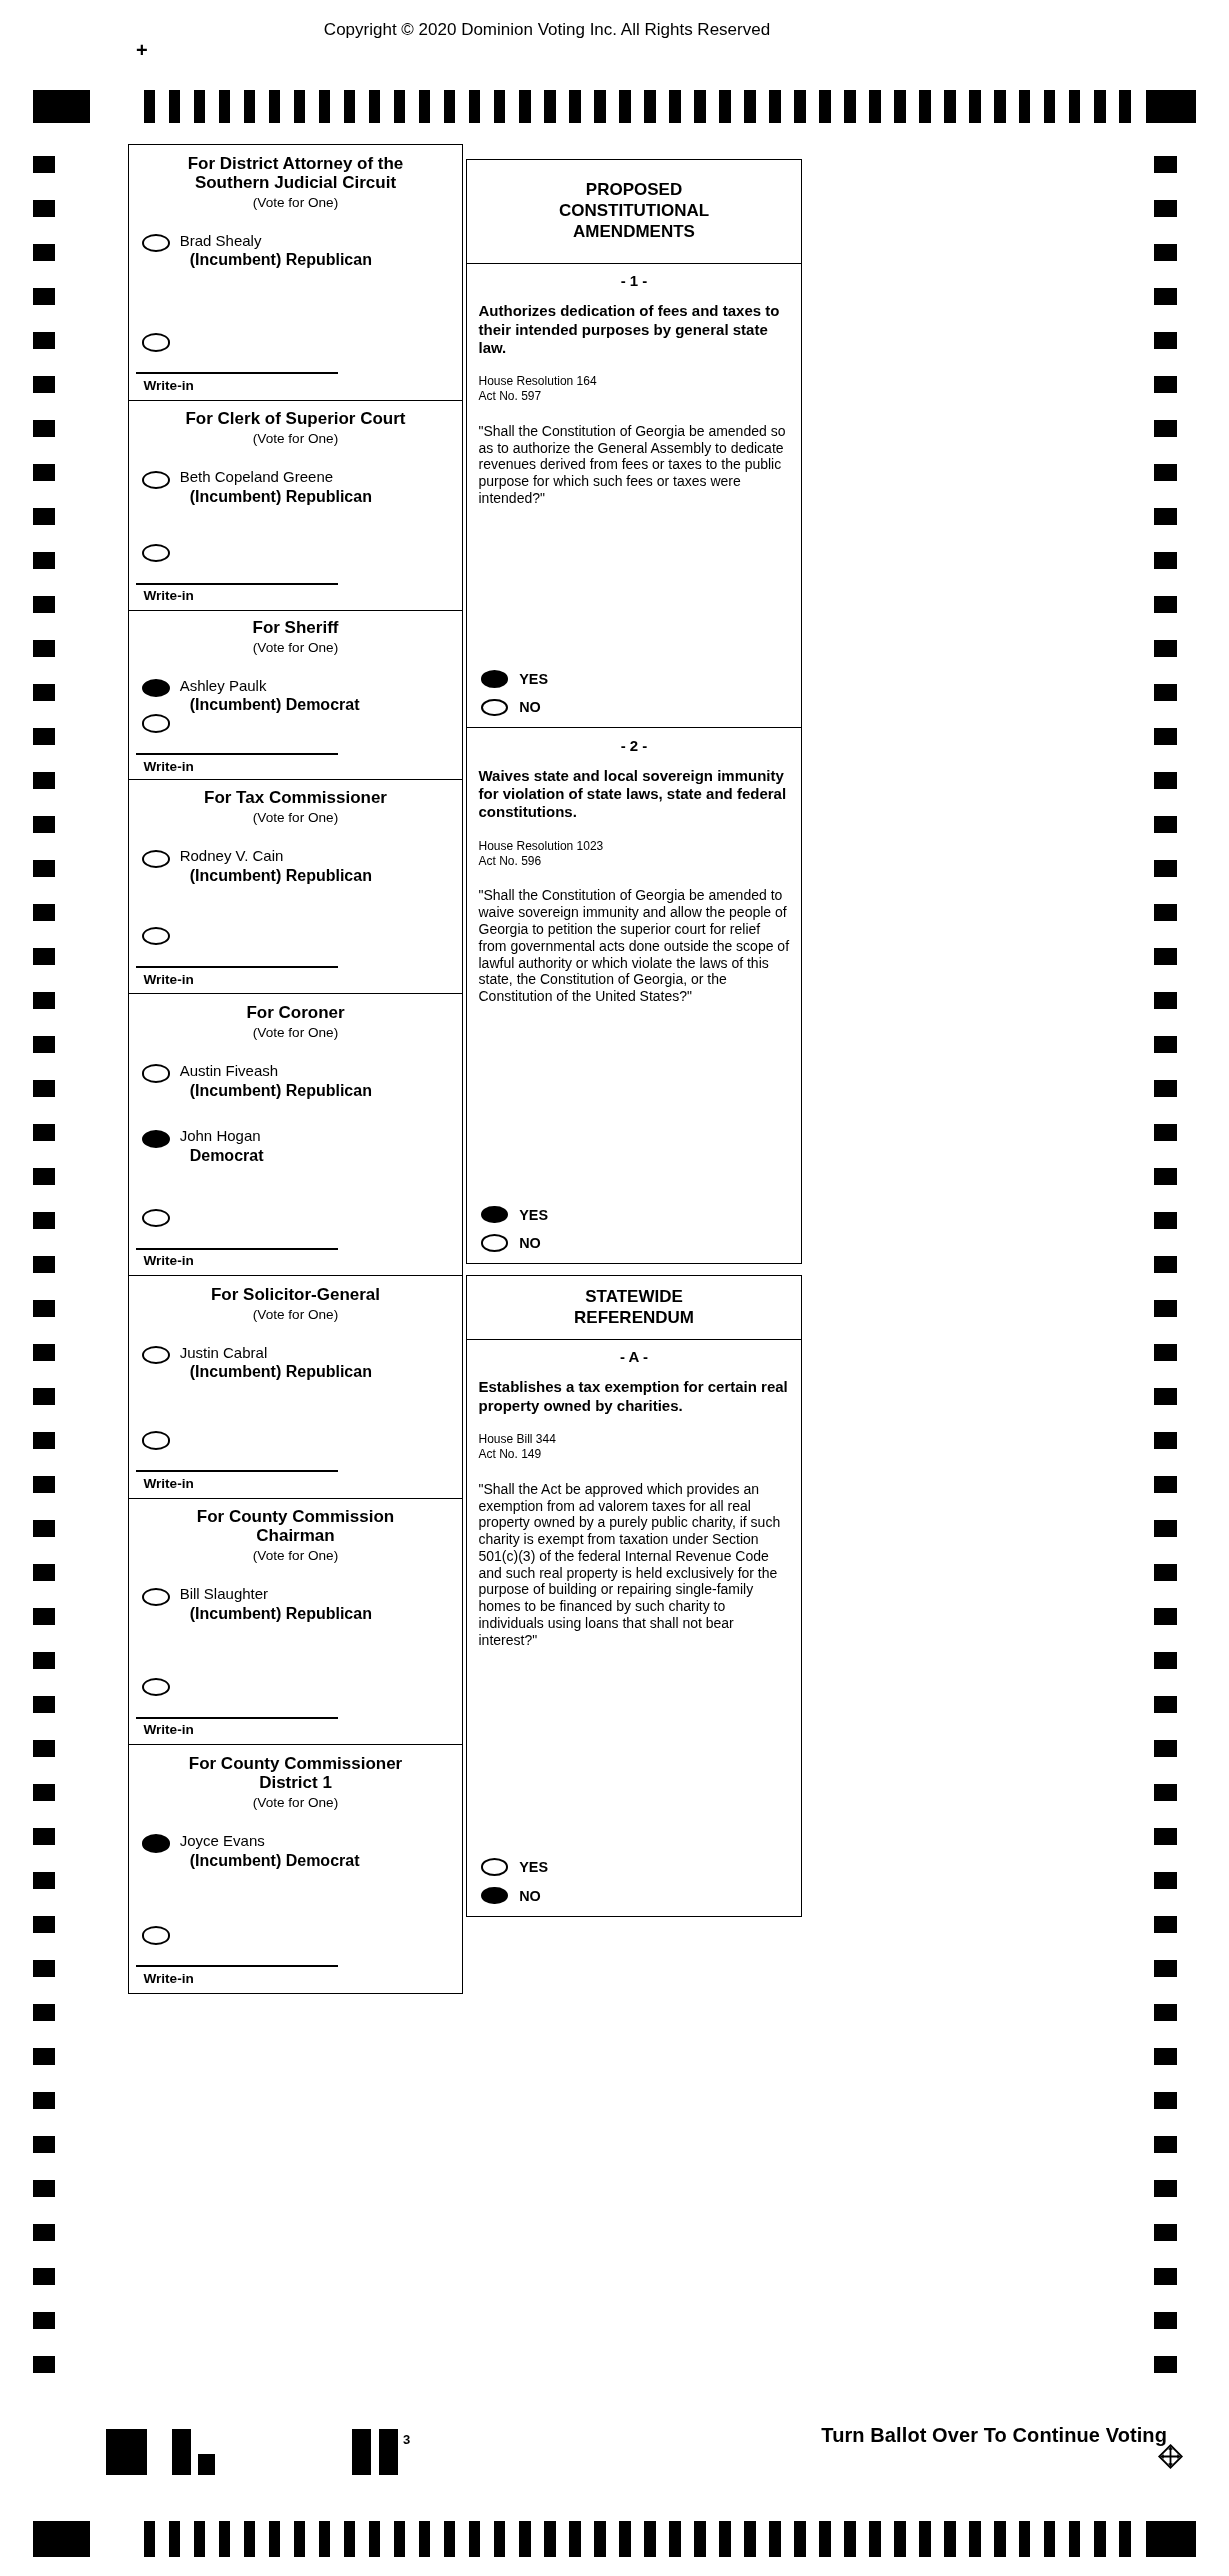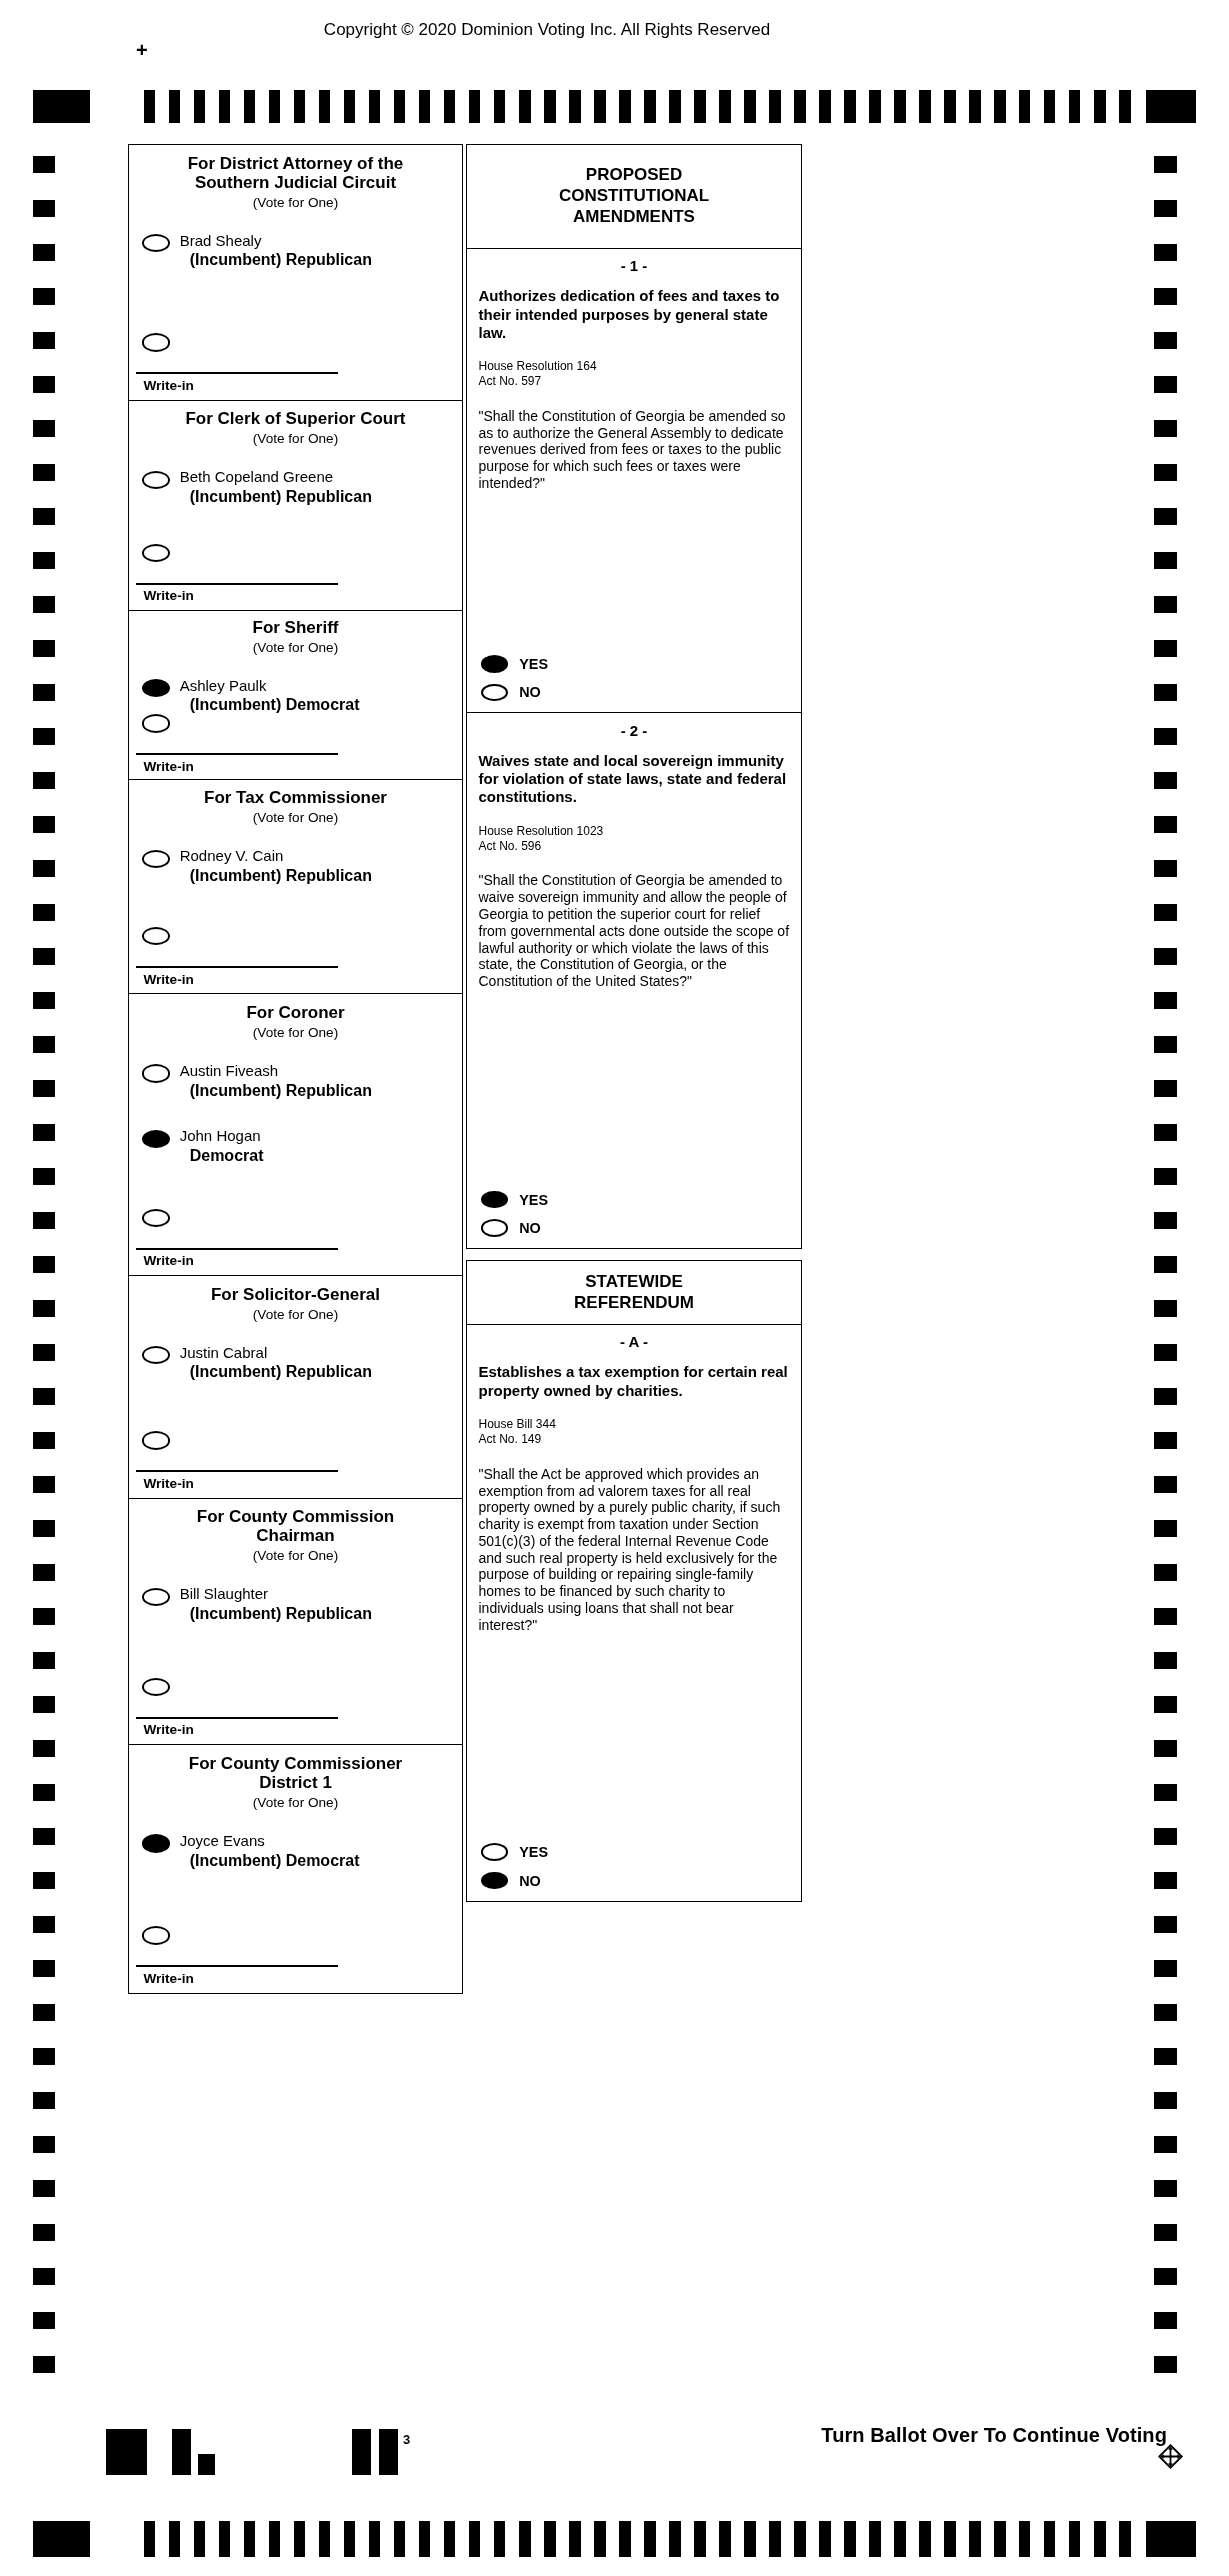--- a/index.html
+++ b/index.html
@@ -16,21 +16,21 @@
 
   
   .copyright { position:absolute; top:20px; left:0; width:1006px; text-align:center; font-size:17px;margin-left:44px; }
   .plus-mark { position:absolute; top:39px; left:136px; font-size:20px; font-weight:bold; }
   .turn-over { position:absolute; top:2424px; right:62px; font-size:20px; font-weight:bold; letter-spacing:0.1px; }
   .page-mark { position:absolute; top:2432px; left:403px; font-size:13px; font-weight:bold; }
   .nav-diamond { position:absolute; top:2443px; left:1157px; }
 
   
   .col-left  { position:absolute; left:128px; top:144px; width:335px; }
-  .col-right { position:absolute; left:466px; top:144px; width:336px; }
+  .col-right { position:absolute; left:466px; top:159px; width:336px; }
   .box { border:1.4px solid #000; box-sizing:border-box; display:flex; flex-direction:column; background:#fff; }
   .box + .box { margin-top:-1.4px; }
 
   
   .c-title { font-weight:bold; font-size:17px; line-height:1.12; text-align:center; padding:8.6px 5.7px 0; }
   .c-inst  { font-size:13.6px; text-align:center; padding-top:2.9px; }
   .cand { display:flex; align-items:flex-start; padding-left:13px; margin-top:24.4px; }
   .cand + .cand { margin-top:30px; }
   .oval { width:24.4px; height:14.4px; border:2.2px solid #000; border-radius:50%; flex:0 0 auto; display:inline-block; background:#fff; }
   .oval.filled { background:#000; }

